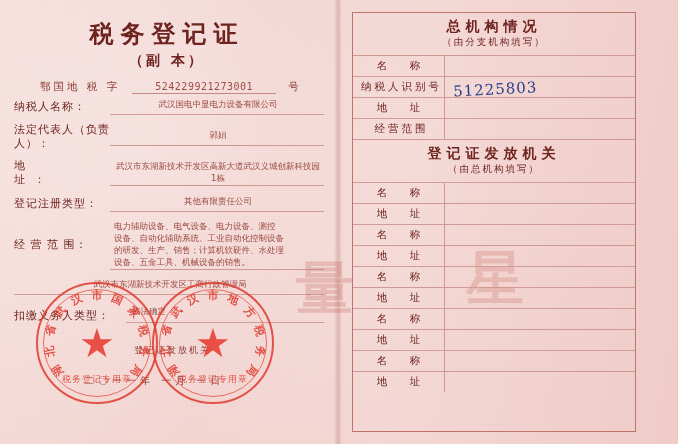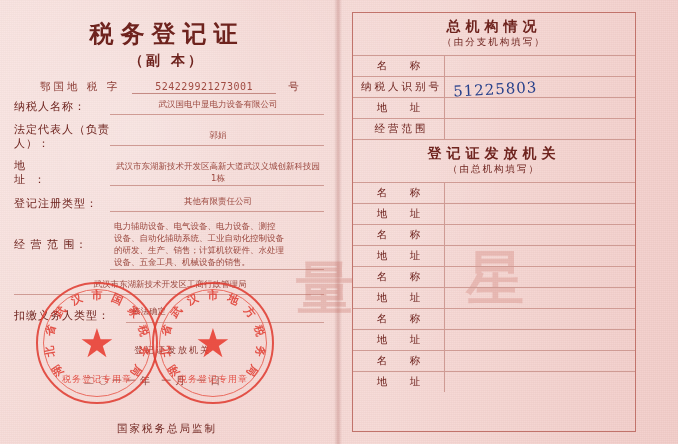--- a/index.html
+++ b/index.html
@@ -266,21 +266,20 @@
           <span style="transform: rotate(-90deg) translate(48px) rotate(90deg) translate(-50%, -50%);">市</span>
           <span style="transform: rotate(-65deg) translate(48px) rotate(90deg) translate(-50%, -50%);">地</span>
           <span style="transform: rotate(-40deg) translate(48px) rotate(90deg) translate(-50%, -50%);">方</span>
           <span style="transform: rotate(-15deg) translate(48px) rotate(90deg) translate(-50%, -50%);">税</span>
           <span style="transform: rotate(10deg) translate(48px) rotate(90deg) translate(-50%, -50%);">务</span>
           <span style="transform: rotate(35deg) translate(48px) rotate(90deg) translate(-50%, -50%);">局</span>
         </div>
       <div class="bottomtxt">税务登记专用章</div>
     </div>
 
-    <div class="footnote">国家税务总局监制</div>
   </div>
 
   <div class="watermark" id="wm1">量</div>
   <div class="watermark" id="wm2">星</div>
 
   <div class="right">
     <div class="tbl">
 
       <div class="trow hdr">
         <div class="h">

